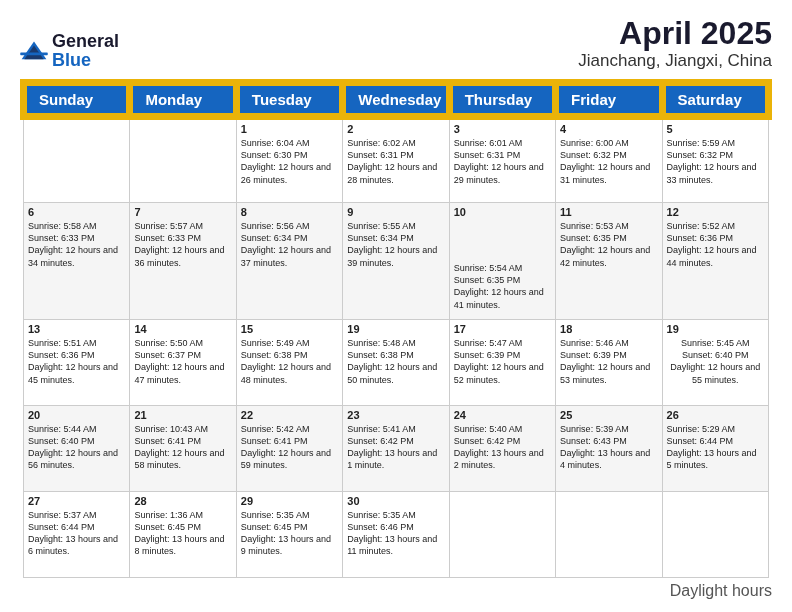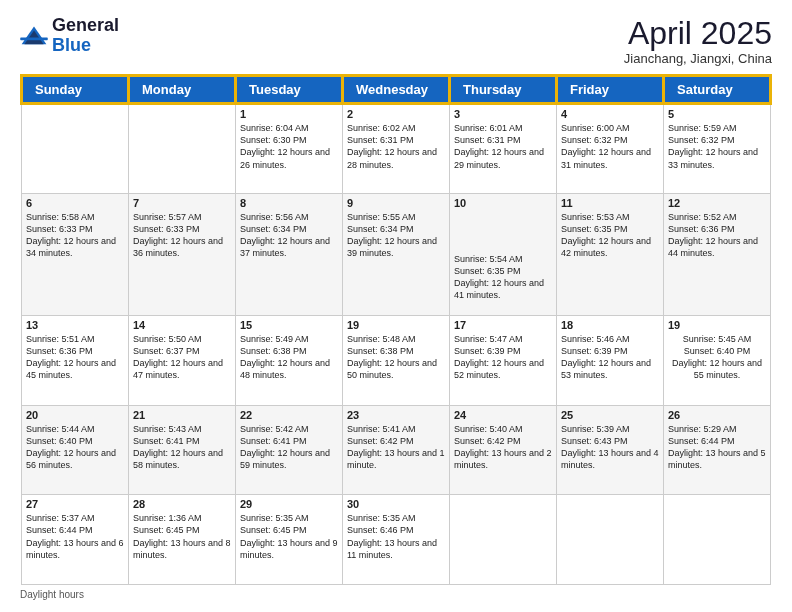--- a/index.html
+++ b/index.html
@@ -13,21 +13,21 @@
     .page {
       width: 792px;
       height: 612px;
       padding: 16px 20px 12px 20px;
       display: flex;
       flex-direction: column;
     }
     .header {
       display: flex;
       justify-content: space-between;
-      align-items: flex-start;
+      align-items: flex-end;
       margin-bottom: 8px;
     }
     .logo {
       display: flex;
       align-items: center;
       gap: 4px;
     }
     .logo-text {
       font-size: 18px;
       font-weight: bold;
@@ -37,43 +37,43 @@
     .logo-text .blue { color: #1565c0; }
     .logo-icon {
       width: 28px;
       height: 22px;
     }
     .title-block {
       text-align: right;
     }
     .month-title {
       font-size: 32px;
-      font-weight: normal;
+      font-weight: bold;
       color: #1a1a2e;
       line-height: 1.1;
     }
     .subtitle {
-      font-size: 13px;
+      font-size: 17px;
       color: #333;
     }
     .calendar {
       flex: 1;
       border: 1px solid #ccc;
       border-collapse: collapse;
       width: 100%;
       table-layout: fixed;
     }
     .calendar th {
       background: #1565c0;
       color: #fff;
-      font-size: 13px;
+      font-size: 15px;
       font-weight: bold;
       padding: 5px 12px;
       text-align: left;
-      border: 3px solid #eab308;
+      border: 7px solid #eab308;
     }
     .calendar td {
       border: 1px solid #ccc;
       vertical-align: top;
       padding: 3px 4px;
       font-size: 9.2px;
       color: #222;
       background: #fff;
       height: 82px;
     }
@@ -86,24 +86,24 @@
       display: block;
       margin-bottom: 2px;
     }
     .day-info {
       font-size: 9px;
       color: #222;
       line-height: 1.35;
     }
     .empty { background: #fff !important; }
     .footer-note {
-      font-size: 10px;
+      font-size: 16px;
       color: #555;
       margin-top: 4px;
-      text-align: left;
+      text-align: right;
     }
   </style>
 </head>
 <body>
 
 <div class="page">
   <div class="header">
     <div class="logo">
       <svg class="logo-icon" viewBox="0 0 40 32" xmlns="http://www.w3.org/2000/svg">
         <polygon points="20,2 38,28 2,28" fill="#1565c0"></polygon>
@@ -258,21 +258,21 @@
         </tr>
         <tr>
           <td>
             <span class="day-num">20</span>
             <div class="day-info" style="white-space: pre-line;">Sunrise: 5:44 AM
 Sunset: 6:40 PM
 Daylight: 12 hours and 56 minutes.</div>
           </td>
           <td>
             <span class="day-num">21</span>
-            <div class="day-info" style="white-space: pre-line;">Sunrise: 5:43 AM
+            <div class="day-info" style="white-space: pre-line;">Sunrise: 10:43 AM
 Sunset: 6:41 PM
 Daylight: 12 hours and 58 minutes.</div>
           </td>
           <td>
             <span class="day-num">22</span>
             <div class="day-info" style="white-space: pre-line;">Sunrise: 5:42 AM
 Sunset: 6:41 PM
 Daylight: 12 hours and 59 minutes.</div>
           </td>
           <td>

